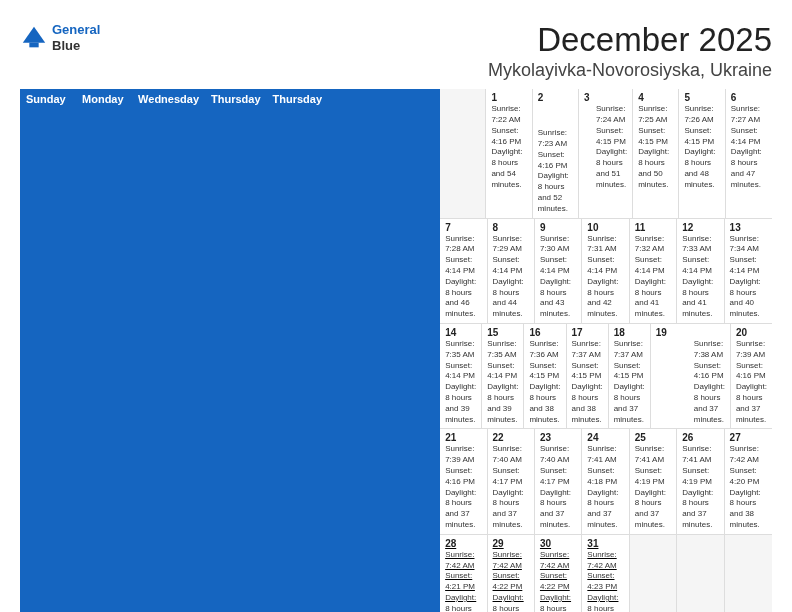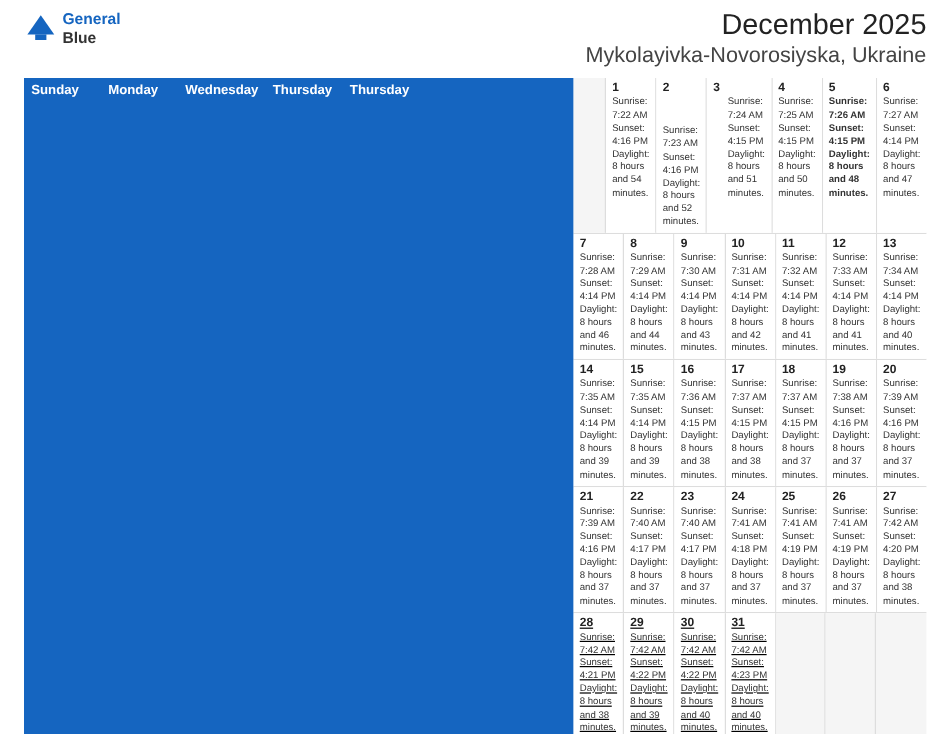--- a/index.html
+++ b/index.html
@@ -6,21 +6,21 @@
     body {
       font-family: Arial, sans-serif;
       background: #fff;
       width: 792px;
       height: 612px;
       overflow: hidden;
     }
     .page {
       width: 792px;
       height: 612px;
-      padding: 8px 20px 10px 20px;
+      padding: 22px 20px 10px 20px;
       display: flex;
       flex-direction: column;
     }
     .header {
       display: flex;
       justify-content: space-between;
       align-items: flex-start;
       margin-bottom: 8px;
     }
     .logo {
@@ -36,21 +36,21 @@
     }
     .logo-blue { color: #1565C0; }
     .logo-icon {
       width: 28px;
       height: 28px;
     }
     .title-block {
       text-align: right;
     }
     .main-title {
-      font-size: 24px;
+      font-size: 33px;
       font-weight: 300;
       color: #222;
       line-height: 1.1;
     }
     .subtitle {
       font-size: 18px;
       color: #444;
       margin-top: 2px;
     }
     .calendar {
@@ -167,21 +167,21 @@
           </div>
           <div class="cal-cell">
             <span class="day-num">4</span>
             <div class="cell-text" style="white-space: pre-line;">Sunrise: 7:25 AM
 Sunset: 4:15 PM
 Daylight: 8 hours
 and 50 minutes.</div>
           </div>
           <div class="cal-cell">
             <span class="day-num">5</span>
-            <div class="cell-text" style="white-space: pre-line; font-weight: bold;">Sunrise: 7:26 AM
+            <div class="cell-text" style="white-space: pre-line;">Sunrise: 7:26 AM
 Sunset: 4:15 PM
 Daylight: 8 hours
 and 48 minutes.</div>
           </div>
           <div class="cal-cell">
             <span class="day-num">6</span>
             <div class="cell-text" style="white-space: pre-line;">Sunrise: 7:27 AM
 Sunset: 4:14 PM
 Daylight: 8 hours
 and 47 minutes.</div>
@@ -269,21 +269,21 @@
           </div>
           <div class="cal-cell">
             <span class="day-num">18</span>
             <div class="cell-text" style="white-space: pre-line;">Sunrise: 7:37 AM
 Sunset: 4:15 PM
 Daylight: 8 hours
 and 37 minutes.</div>
           </div>
           <div class="cal-cell">
             <span class="day-num">19</span>
-            <div class="cell-text" style="white-space: pre-line;">Sunrise: 7:38 AM
+            <div class="cell-text" style="white-space: pre-line; margin-left: 38px;">Sunrise: 7:38 AM
 Sunset: 4:16 PM
 Daylight: 8 hours
 and 37 minutes.</div>
           </div>
           <div class="cal-cell">
             <span class="day-num">20</span>
             <div class="cell-text" style="white-space: pre-line;">Sunrise: 7:39 AM
 Sunset: 4:16 PM
 Daylight: 8 hours
 and 37 minutes.</div>

